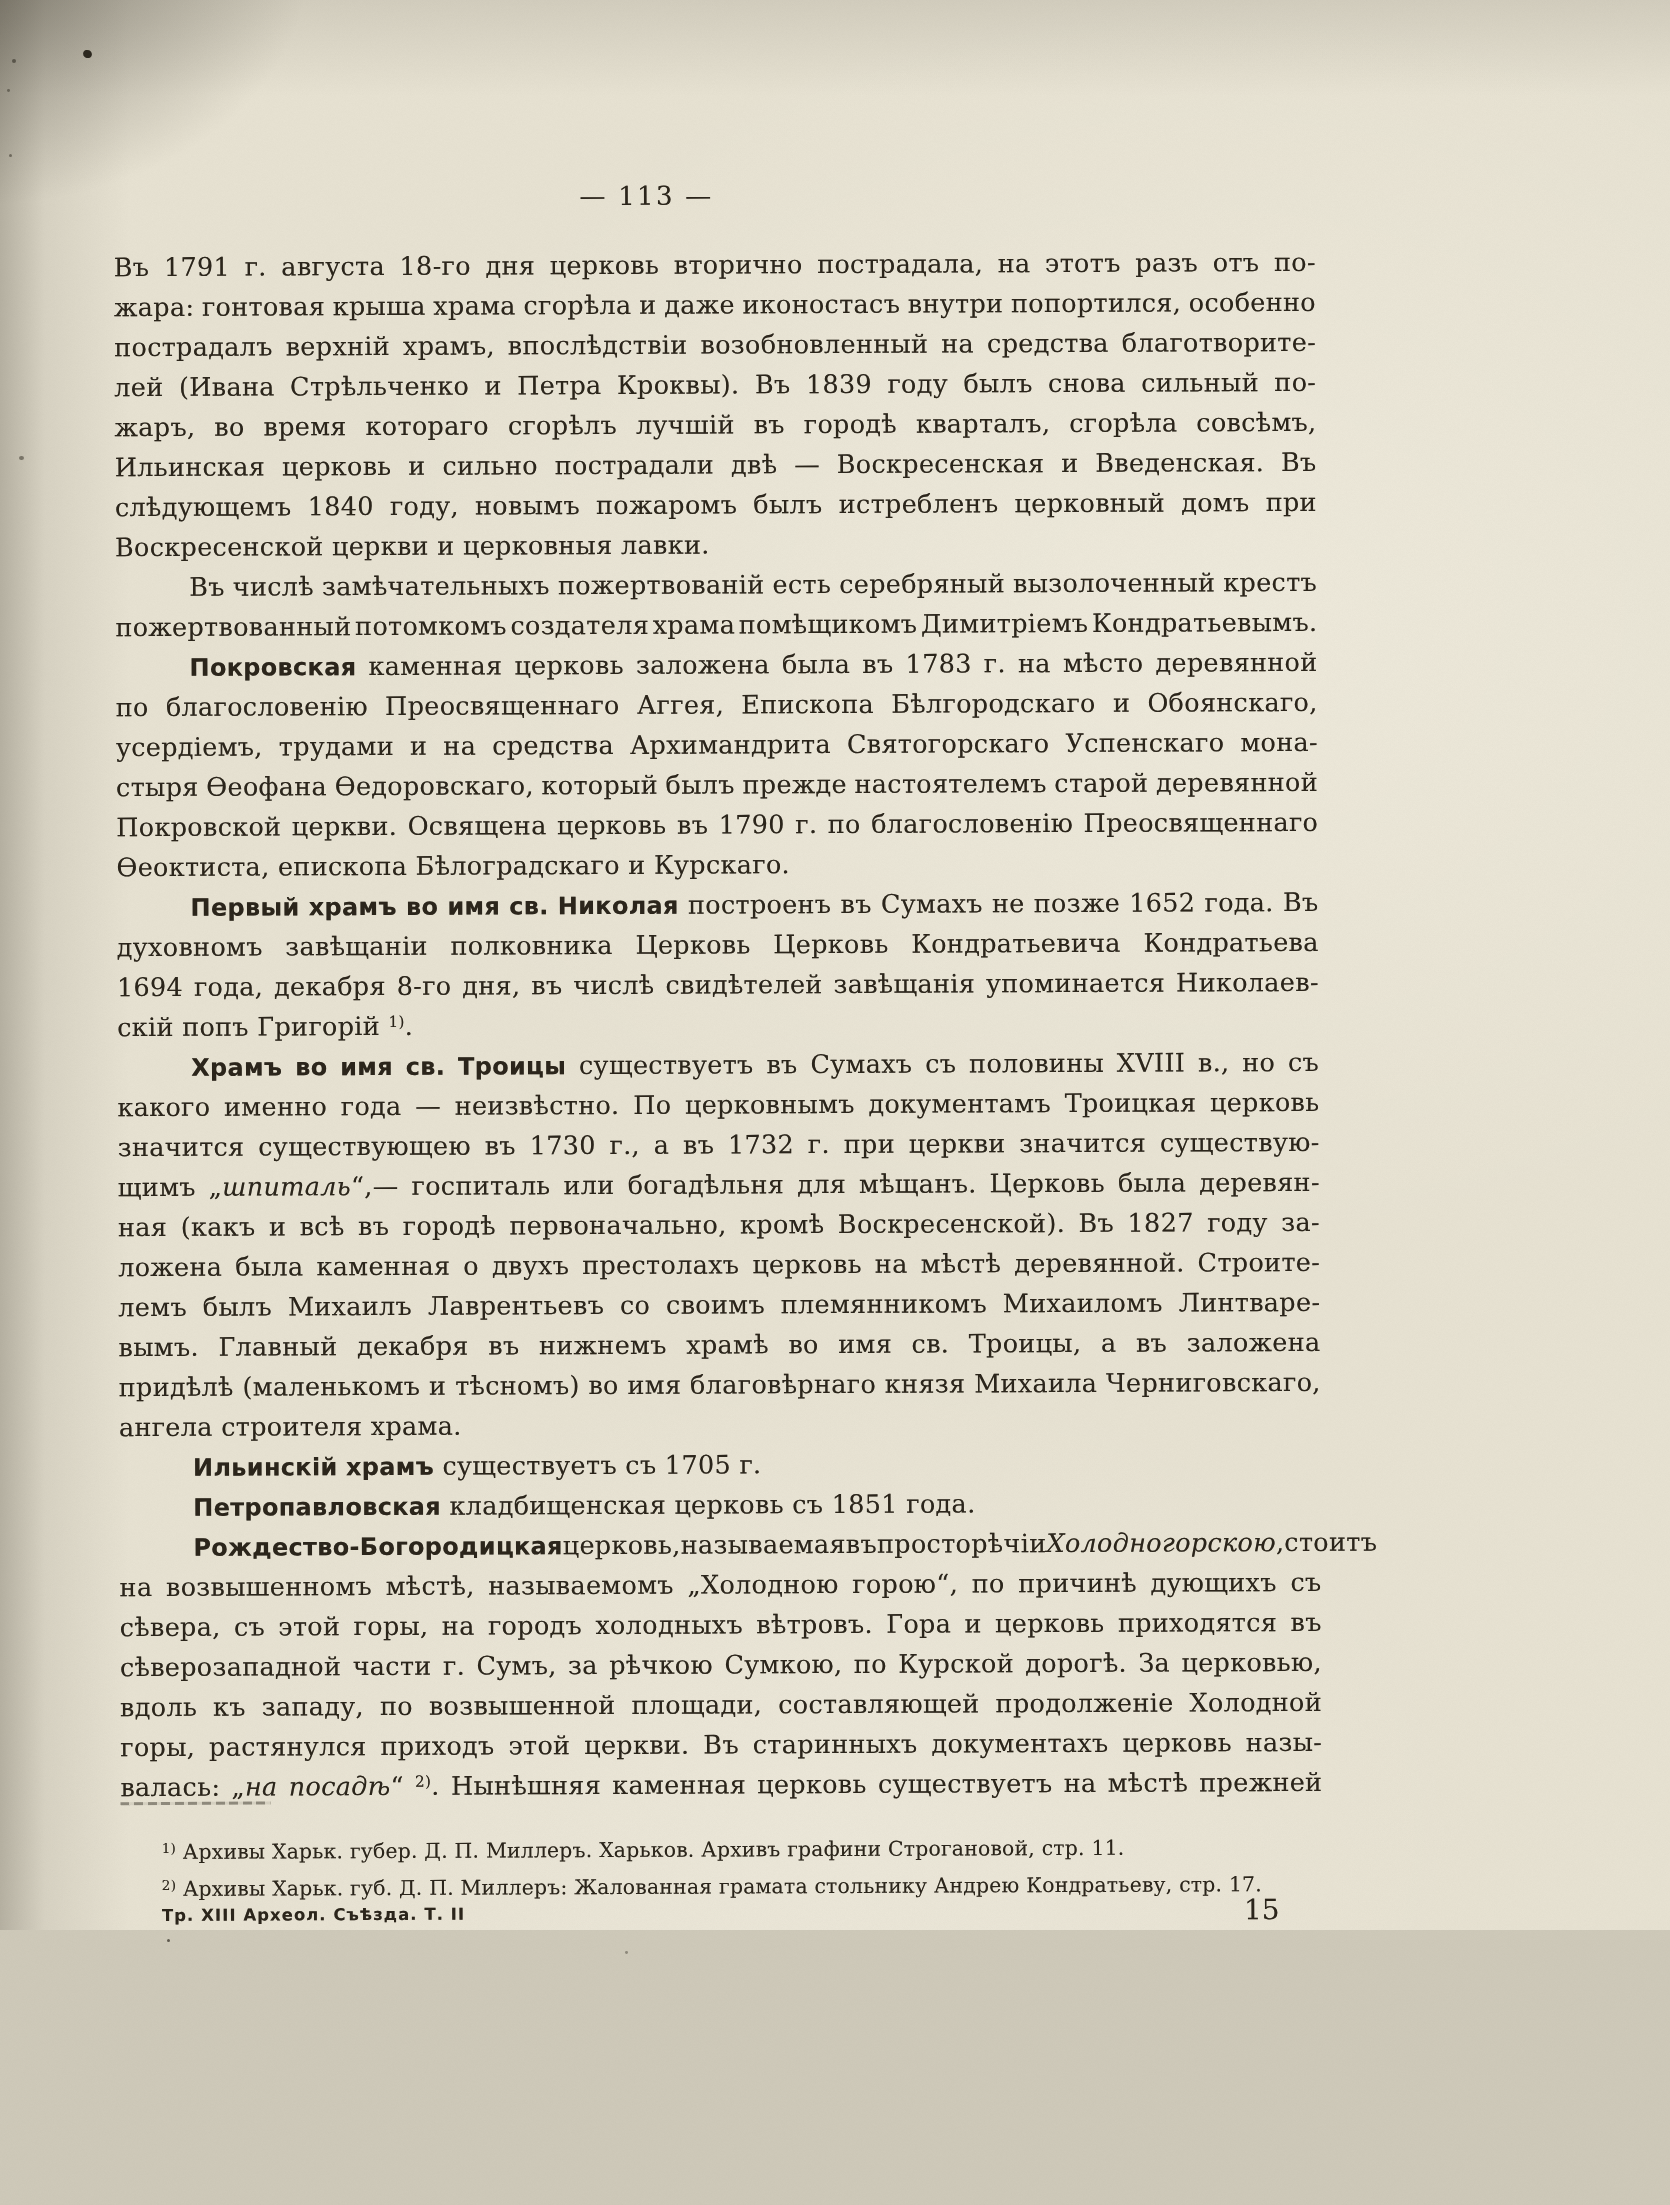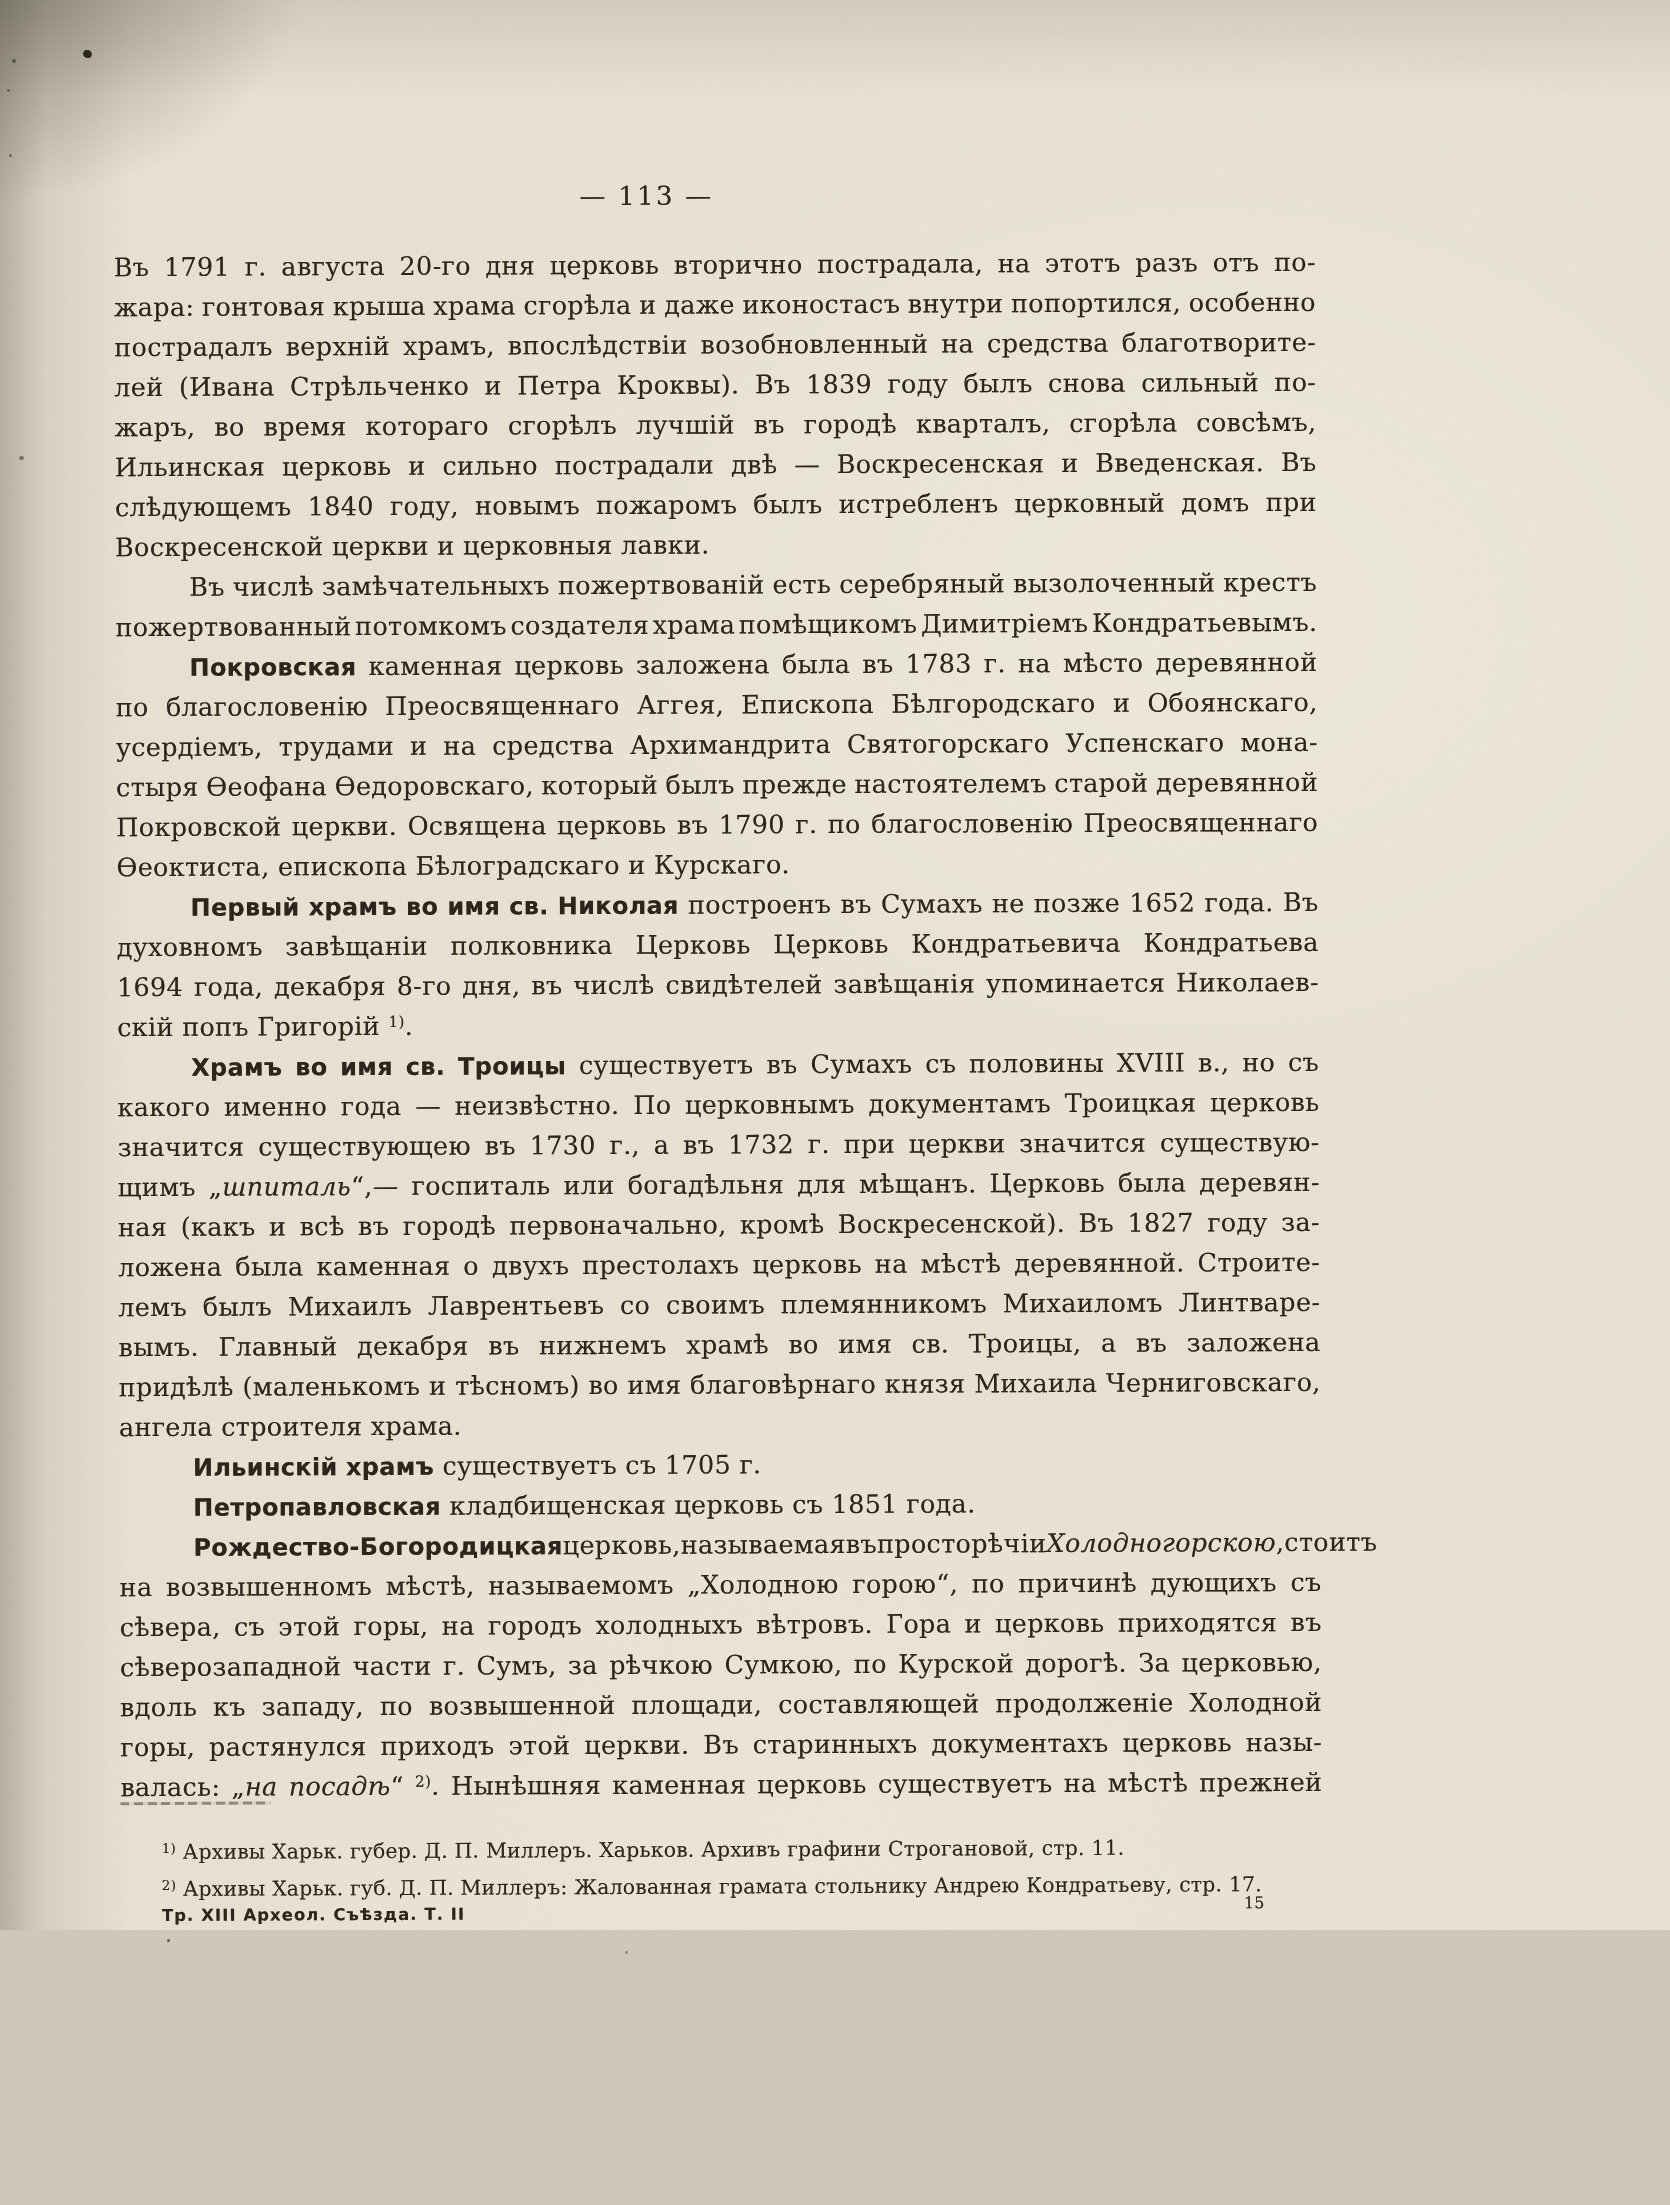--- a/index.html
+++ b/index.html
@@ -62,21 +62,21 @@
   .footnotes .line{height:37px;line-height:37px;}
   .footnotes .s-sup{font-size:13.6px;top:-6.2px;}
   .footer-left{
     position:absolute;left:157px;top:1903px;
     font-family:"DejaVu Sans", sans-serif;font-weight:700;
     font-size:16.4px;letter-spacing:1.1px;
     text-shadow:0 0 0.6px rgba(43,38,28,0.4);
   }
   .footer-right{
     position:absolute;left:1239px;top:1895px;
-    font-size:16px;
+    font-size:28px;
     text-shadow:0 0 0.6px rgba(43,38,28,0.4);
   }
   .speck{position:absolute;background:rgba(30,26,18,0.9);border-radius:50%;}
   .sp1{left:83px;top:50px;width:9px;height:8px;transform:rotate(25deg);}
   .sp2{left:12.4px;top:59px;width:4px;height:4px;opacity:.55;}
   .sp3{left:6.8px;top:89px;width:2.8px;height:2.8px;opacity:.45;}
   .sp4{left:9px;top:154px;width:3.4px;height:3.4px;opacity:.5;}
   .sp5{left:19px;top:456px;width:4.5px;height:4px;opacity:.5;}
   .sp6{left:167px;top:1939px;width:3.4px;height:3.4px;opacity:.7;}
   .sp7{left:625px;top:1951px;width:2.8px;height:2.8px;opacity:.4;}
@@ -103,21 +103,21 @@
 
   <div class="content">
     <div class="pagenum">— 113 —</div>
 
     <div class="text-block" id="body-lines">
         <div class="line j">
           <span class="w"><span class="s-n">Въ</span></span>
           <span class="w"><span class="s-n">1791</span></span>
           <span class="w"><span class="s-n">г.</span></span>
           <span class="w"><span class="s-n">августа</span></span>
-          <span class="w"><span class="s-n">20-го</span></span>
+          <span class="w"><span class="s-n">18-го</span></span>
           <span class="w"><span class="s-n">дня</span></span>
           <span class="w"><span class="s-n">церковь</span></span>
           <span class="w"><span class="s-n">вторично</span></span>
           <span class="w"><span class="s-n">пострадала,</span></span>
           <span class="w"><span class="s-n">на</span></span>
           <span class="w"><span class="s-n">этотъ</span></span>
           <span class="w"><span class="s-n">разъ</span></span>
           <span class="w"><span class="s-n">отъ</span></span>
           <span class="w"><span class="s-n">по-</span></span>
         </div>

